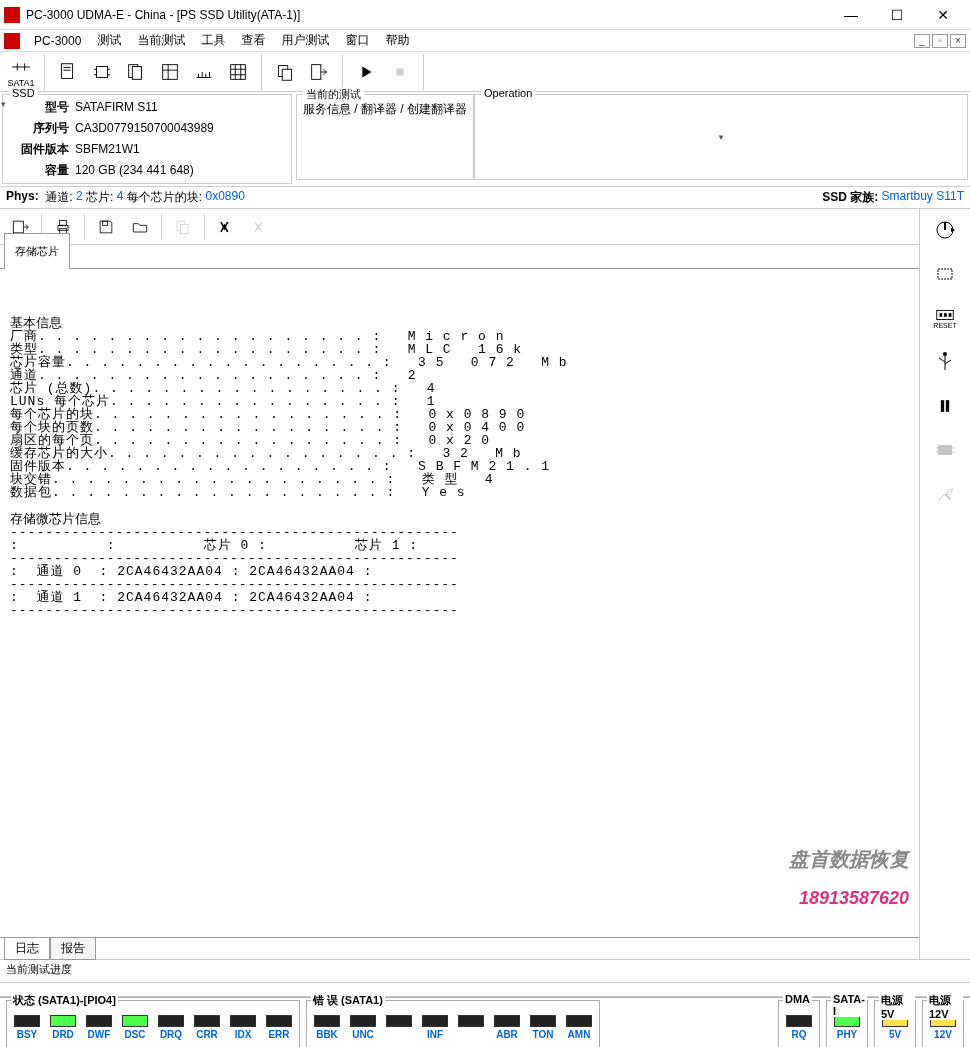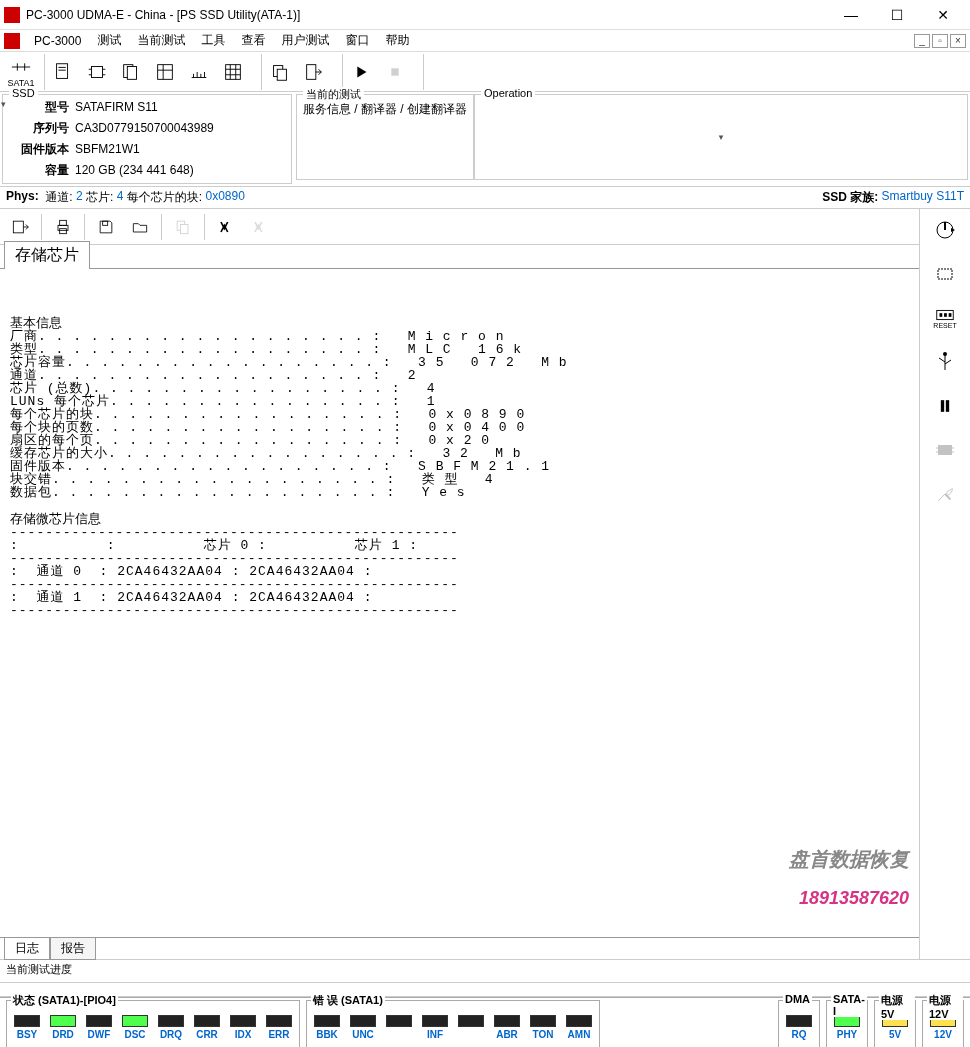--- a/index.html
+++ b/index.html
@@ -10,21 +10,21 @@
 .titlebar .win-controls { display: flex; gap: 0; }
 .titlebar .win-btn { width: 46px; height: 28px; display: flex; align-items: center; justify-content: center; font-size: 14px; cursor: pointer; }
 .menubar { height: 22px; display: flex; align-items: center; padding: 0 4px; border-bottom: 1px solid #ddd; background: #fff; }
 .menubar .app-icon2 { width: 16px; height: 16px; background: #c00; margin-right: 6px; display: inline-block; }
 .menubar .menu-item { padding: 2px 8px; cursor: pointer; font-size: 12px; }
 .menubar .menu-item:first-of-type { text-decoration: underline; }
 .menubar .mdi-controls { margin-left: auto; display: flex; gap: 2px; font-size: 10px; }
 .menubar .mdi-btn { width: 16px; height: 14px; border: 1px solid #999; display: flex; align-items: center; justify-content: center; cursor: pointer; color: #333; }
 .toolbar { height: 40px; border-bottom: 1px solid #ccc; display: flex; align-items: center; padding: 0 4px; background: #fff; gap: 2px; }
 .toolbar .tb-group { display: flex; align-items: center; border-right: 1px solid #ccc; padding-right: 6px; margin-right: 4px; height: 36px; }
-.toolbar .tb-btn { width: 34px; height: 34px; display: flex; align-items: center; justify-content: flex-start; cursor: pointer; border: 1px solid transparent; }
+.toolbar .tb-btn { width: 34px; height: 34px; display: flex; align-items: center; justify-content: center; cursor: pointer; border: 1px solid transparent; }
 .toolbar .tb-label { font-size: 9px; color: #000; }
 .toolbar svg { width: 22px; height: 22px; }
 .info-row { display: flex; border-bottom: 1px solid #ccc; }
 .ssd-box { width: 290px; border: 1px solid #ccc; margin: 2px; padding: 0 6px 4px 6px; position: relative; }
 .ssd-box .box-title { position: absolute; top: -8px; left: 6px; background: #fff; padding: 0 3px; font-size: 11px; }
 .ssd-box .kv { display: flex; font-size: 12px; line-height: 17px; margin-top: 4px; }
 .ssd-box .kv .k { width: 60px; text-align: right; margin-right: 6px; font-weight: bold; }
 .right-boxes { flex: 1; display: flex; flex-direction: row; margin: 2px; }
 .group-box { border: 1px solid #ccc; position: relative; padding: 4px 6px; margin-bottom: 4px; }
 .group-box .box-title { position: absolute; top: -8px; left: 6px; background: #fff; padding: 0 3px; font-size: 11px; }
@@ -32,21 +32,21 @@
 .breadcrumb { font-size: 12px; padding: 2px 0; }
 .phys-row { padding: 2px 6px; font-size: 12px; display: flex; border-bottom: 1px solid #ccc; }
 .phys-row .blue { color: #0066cc; }
 .phys-row .spacer { flex: 1; }
 .main-area { display: flex; height: 750px; }
 .main-left { flex: 1; display: flex; flex-direction: column; border-right: 1px solid #ccc; }
 .toolbar2 { height: 36px; border-bottom: 1px solid #ccc; display: flex; align-items: center; padding: 0 4px; gap: 2px; }
 .toolbar2 .tb-btn { width: 32px; height: 30px; display: flex; align-items: center; justify-content: center; cursor: pointer; }
 .toolbar2 .sep { width: 1px; height: 26px; background: #ccc; margin: 0 3px; }
 .tabs-row { height: 24px; display: flex; align-items: flex-end; padding: 0 4px; border-bottom: 1px solid #999; }
-.tab { border: 1px solid #999; border-bottom: none; padding: 3px 10px; font-size: 16px; background: #fff; cursor: pointer; position: relative; top: 1px; }
+.tab { border: 1px solid #999; border-bottom: none; padding: 10px 10px; font-size: 11px; background: #fff; cursor: pointer; position: relative; top: 1px; }
 .content-pane { flex: 1; padding: 8px 10px; font-family: "Courier New", monospace; font-size: 13px; line-height: 13px; white-space: pre; overflow: auto; letter-spacing: 1px; position: relative; }
 .content-pane .section-title { font-family: "Microsoft YaHei", sans-serif; letter-spacing: 0; margin-bottom: 2px; }
 .watermark { position: absolute; right: 10px; bottom: 6px; text-align: right; font-family: "Microsoft YaHei", sans-serif; letter-spacing: 0; }
 .watermark .wm1 { font-size: 20px; color: #888; font-style: italic; font-weight: bold; }
 .watermark .wm2 { font-size: 18px; color: #d63384; font-style: italic; font-weight: bold; }
 .bottom-tabs { height: 22px; display: flex; align-items: center; padding: 0 4px; border-top: 1px solid #999; }
 .bottom-tab { border: 1px solid #999; border-top: none; padding: 2px 10px; font-size: 12px; background: #f5f5f5; cursor: pointer; }
 .bottom-tab.active { background: #fff; }
 .right-sidebar { width: 50px; display: flex; flex-direction: column; align-items: center; padding: 6px 2px; gap: 14px; }
 .right-sidebar .side-btn { width: 30px; height: 30px; display: flex; align-items: center; justify-content: center; cursor: pointer; }

